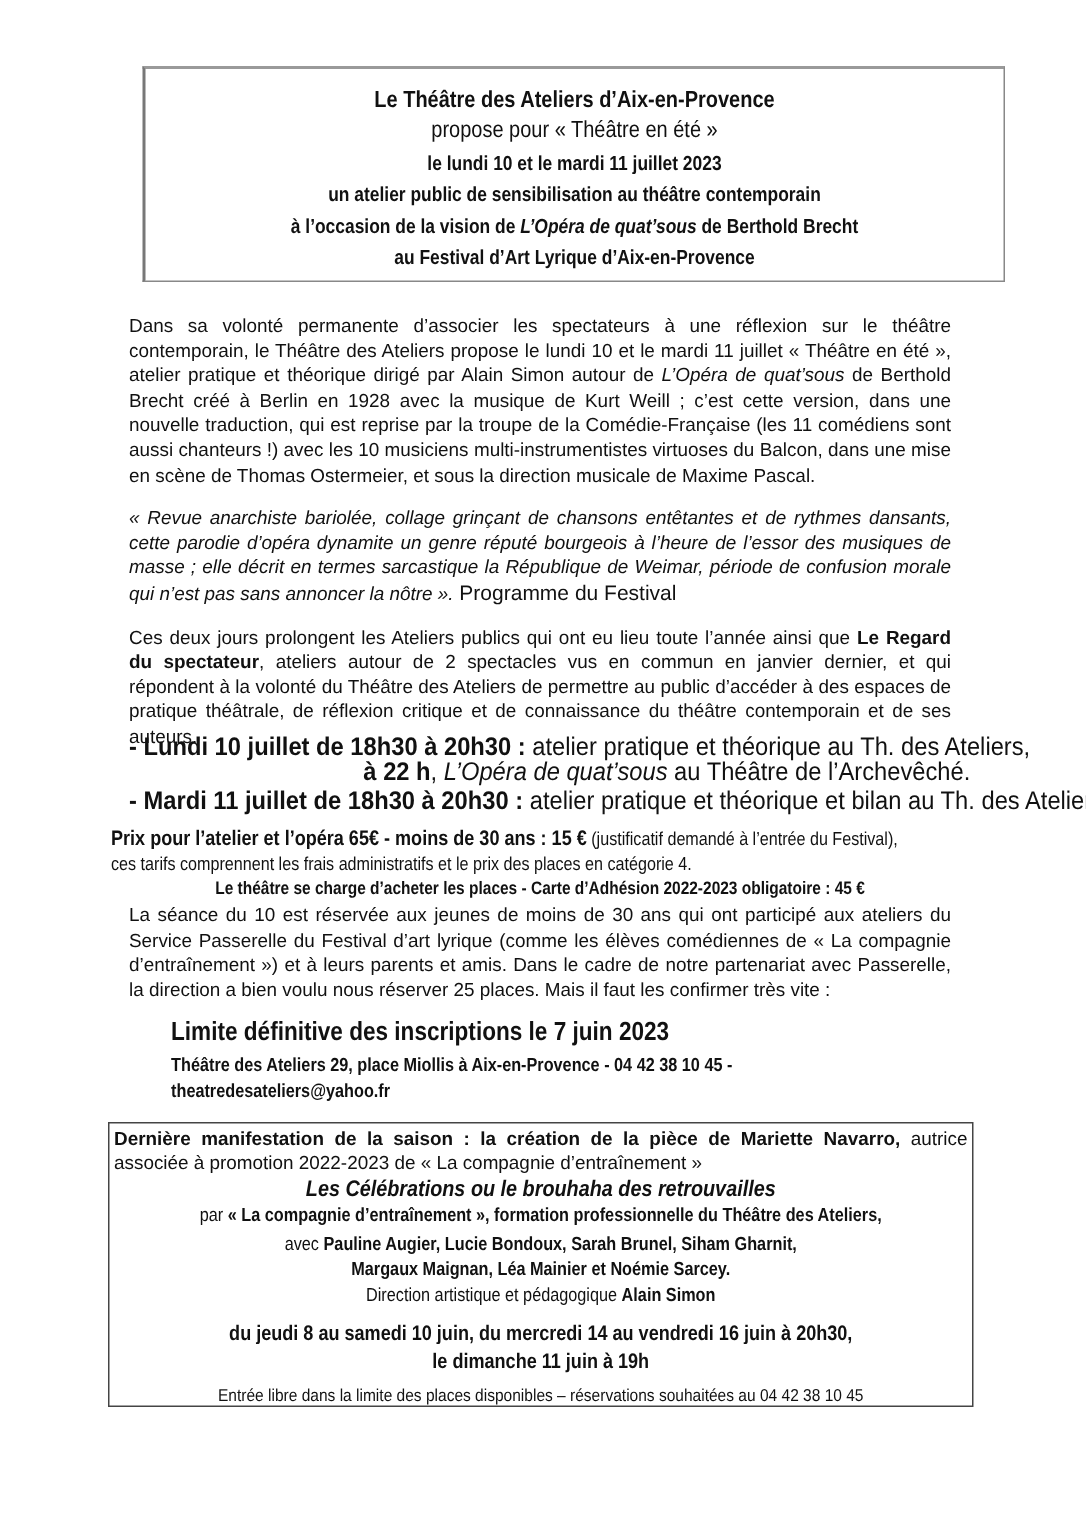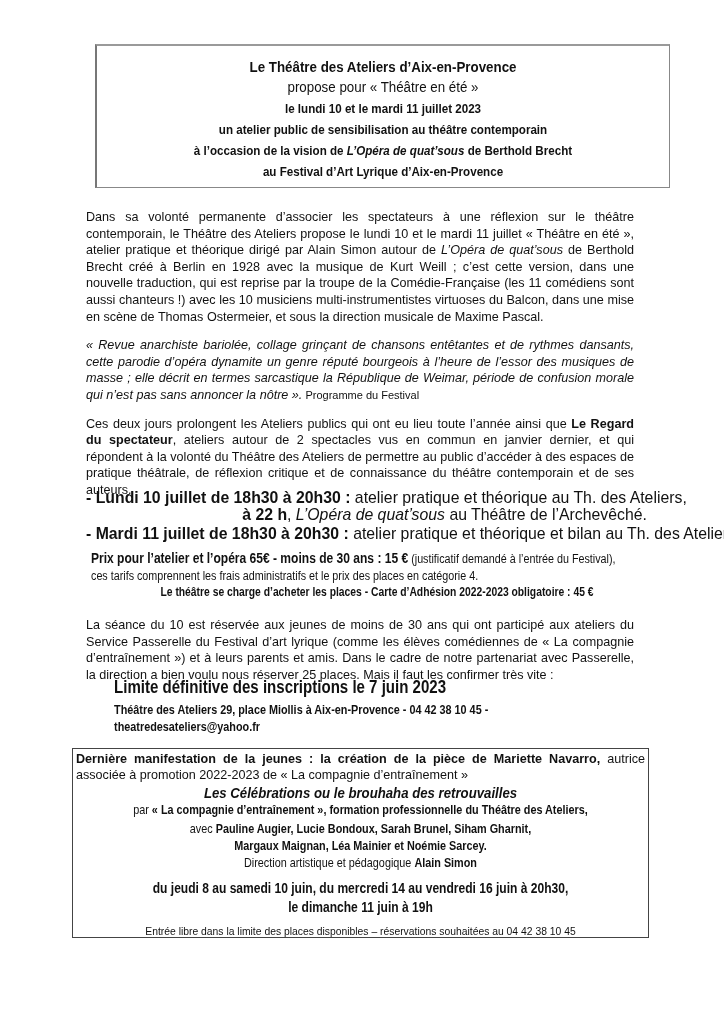--- a/index.html
+++ b/index.html
@@ -7,24 +7,24 @@
       font-family: "Liberation Sans", sans-serif; color: #111; }
     .header-box { position: absolute; left: 71px; top: 44px; width: 575px; height: 144px;
       border-top: 2px solid #9a9a9a; border-left: 2px solid #777; border-right: 1px solid #888; border-bottom: 1px solid #888;
       box-sizing: border-box; text-align: center; margin-left: 24px; }
     .header-box .t1 { font-weight: bold; font-size: 15.5px; margin-top: 11px; line-height: 20px; transform: scaleX(0.86); }
     .header-box .t2 { font-size: 15.5px; line-height: 20px; transform: scaleX(0.86); }
     .header-box .t3 { font-weight: bold; font-size: 13.5px; line-height: 19px; transform: scaleX(0.86); margin-top: 2px; }
     .body-text { position: absolute; left: 74px; width: 572px; font-size: 12.6px; line-height: 16.6px; text-align: justify; }
     .body-text p { margin: 12px; }
     .quote i { font-style: italic; }
-    .small { font-size: 11px; }
+    .small { font-size: 14px; }
     .sched { position: absolute; left: 86px; width: 580px; font-size: 17px; line-height: 17px; transform-origin: left; }
     .sched .line { white-space: nowrap; transform: scaleX(0.93); transform-origin: left; }
-    .price { position: absolute; left: 74px; width: 580px; margin-left: 17px; }
+    .price { position: absolute; left: 74px; width: 580px; }
     .price .l1 { font-size: 14px; white-space: nowrap; transform: scaleX(0.86); transform-origin: left; line-height: 18px; }
     .price .l1 .norm { font-size: 12.5px; font-weight: normal; }
     .price .l2 { font-size: 12.5px; white-space: nowrap; transform: scaleX(0.86); transform-origin: left; line-height: 16px; }
     .price .l3 { font-size: 12px; font-weight: bold; white-space: nowrap; text-align: center; transform: scaleX(0.86); line-height: 16px; }
     .limit { position: absolute; left: 74px; width: 572px; top: 676px; }
     .limit .h { font-size: 17.5px; font-weight: bold; transform: scaleX(0.86); line-height: 22px; }
     .limit .a { font-size: 12.6px; font-weight: bold; transform: scaleX(0.86); line-height: 17px; margin-top: 4px; }
     .bottom-box { position: absolute; left: 72px; top: 748px; width: 577px; height: 190px;
       border: 1px solid #444; box-sizing: border-box; padding: 2px 3px; }
     .bottom-box .intro { font-size: 12.6px; line-height: 16px; text-align: justify; }
@@ -58,32 +58,32 @@
   <div class="line" style="padding-left:168px;"><b>à 22 h</b><span>, </span><i>L’Opéra de quat’sous</i><span> au Théâtre de l’Archevêché.</span></div>
   <div class="line" style="margin-top:2px;"><b>- Mardi 11 juillet de 18h30 à 20h30 :</b><span> atelier pratique et théorique et bilan au Th. des Ateliers</span></div>
 </div>
 
 <div class="price" style="top:549px;">
   <div class="l1"><b>Prix pour l’atelier et l’opéra 65€ - moins de 30 ans : 15 €</b><span class="norm"> (justificatif demandé à l’entrée du Festival),</span></div>
   <div class="l2">ces tarifs comprennent les frais administratifs et le prix des places en catégorie 4.</div>
   <div class="l3" style="width:572px;">Le théâtre se charge d’acheter les places - Carte d’Adhésion 2022-2023 obligatoire : 45 €</div>
 </div>
 
-<div class="body-text" style="top:605px;">
+<div class="body-text" style="top:590px;">
   <p>La séance du 10 est réservée aux jeunes de moins de 30 ans qui ont participé aux ateliers du Service Passerelle du Festival d’art lyrique (comme les élèves comédiennes de « La compagnie d’entraînement ») et à leurs parents et amis. Dans le cadre de notre partenariat avec Passerelle, la direction a bien voulu nous réserver 25 places. Mais il faut les confirmer très vite :</p>
 </div>
 
 <div class="limit">
   <div class="h">Limite définitive des inscriptions le 7 juin 2023</div>
   <div class="a">Théâtre des Ateliers 29, place Miollis à Aix-en-Provence - 04 42 38 10 45 -</div>
   <div class="a" style="margin-top:0;">theatredesateliers@yahoo.fr</div>
 </div>
 
 <div class="bottom-box">
-  <div class="intro"><b>Dernière manifestation de la jeunes : la création de la pièce de Mariette Navarro,</b><span> autrice associée à promotion 2022-2023 de « La compagnie d’entraînement »</span></div>
+  <div class="intro"><b>Dernière manifestation de la saison : la création de la pièce de Mariette Navarro,</b><span> autrice associée à promotion 2022-2023 de « La compagnie d’entraînement »</span></div>
   <div class="center title">Les Célébrations ou le brouhaha des retrouvailles</div>
   <div class="center par"><span>par </span><b>« La compagnie d’entraînement », formation professionnelle du Théâtre des Ateliers,</b></div>
   <div class="center par" style="margin-top:2px;"><span>avec </span><b>Pauline Augier, Lucie Bondoux, Sarah Brunel, Siham Gharnit,</b></div>
   <div class="center par"><b>Margaux Maignan, Léa Mainier et Noémie Sarcey.</b></div>
   <div class="center par"><span>Direction artistique et pédagogique </span><b>Alain Simon</b></div>
   <div class="center dates" style="margin-top:7px;">du jeudi 8 au samedi 10 juin, du mercredi 14 au vendredi 16 juin à 20h30,</div>
   <div class="center dates">le dimanche 11 juin à 19h</div>
   <div class="center entry" style="margin-top:7px;">Entrée libre dans la limite des places disponibles – réservations souhaitées au 04 42 38 10 45</div>
 </div>
 

